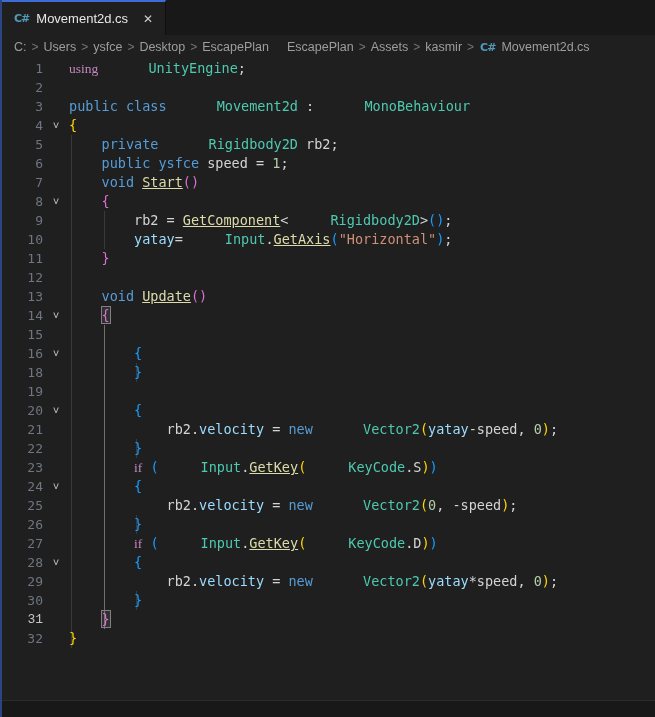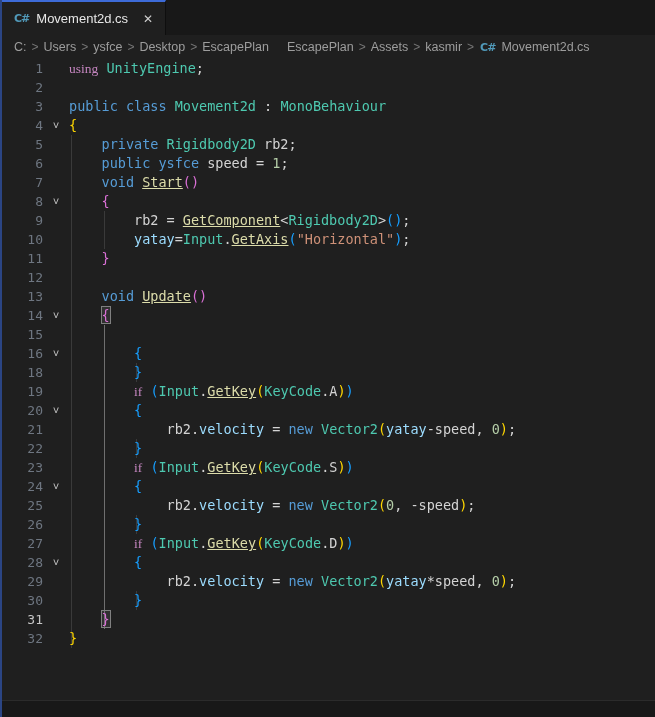--- a/index.html
+++ b/index.html
@@ -34,28 +34,28 @@
   .editor{position:absolute;top:59px;left:0;right:0;bottom:16px;overflow:hidden;}
   .guides{position:absolute;inset:0;z-index:0;}
   .guide{position:absolute;width:1px;background:#3a3a3a;}
   .guide.active{background:#6f6f6f;}
   .lines{position:absolute;inset:0;z-index:1;}
   .line{display:flex;height:19px;line-height:19px;font-size:13.5px;}
   .gutter{
     width:43px;flex:none;text-align:right;color:var(--lnum);font-size:13px;
     user-select:none;cursor:pointer;
   }
-  .gutter.active{color:var(--lnum-active);}
+  .gutter.active{color:var(--lnum-active);font-family:Liberation Mono, monospace;}
   .fold{
     width:26px;flex:none;text-align:center;color:#c5c5c5;font-size:11px;
     line-height:19px;cursor:pointer;user-select:none;
   }
   .code{white-space:pre;color:var(--pl);}
   .tk-kw{color:var(--kw);}   .tk-ctl{color:var(--ctl);font-family:Liberation Serif, serif;}
-  .tk-typ{color:var(--typ);} .tk-fn{color:var(--fn);text-decoration:underline;}
+  .tk-typ{color:var(--typ);margin-left:42px;} .tk-fn{color:var(--fn);text-decoration:underline;}
   .tk-vr{color:var(--vr);margin-top:36px;}   .tk-nm{color:var(--nm);}
   .tk-st{color:var(--st);}   .tk-pl{color:var(--pl);}
   .tk-b1{color:var(--b1);}   .tk-b2{color:var(--b2);}   .tk-b3{color:var(--b3);}
   .tk-boxed{outline:1px solid #808080;outline-offset:0;background:rgba(128,128,128,0.18);}
   .cursor{display:inline-block;width:1.5px;height:15px;background:#d4d4d4;vertical-align:text-bottom;}
   
   .bottom-strip{position:absolute;left:0;right:0;bottom:0;height:16px;background:var(--bg-dark);border-top:1px solid #2b2b2b;}
 </style>
 </head>
 <body>
@@ -183,21 +183,20 @@
           <span class="code"><span class="tk-pl">        </span><span class="tk-b3">{</span></span>
         </div>
         <div class="line">
           <span class="gutter">18</span>
           <span class="fold"></span>
           <span class="code"><span class="tk-pl">        </span><span class="tk-b3">}</span></span>
         </div>
         <div class="line">
           <span class="gutter">19</span>
           <span class="fold"></span>
-          <span class="code"><span class="tk-pl">        </span><span class="tk-ctl">if</span><span class="tk-pl"> </span><span class="tk-b3">(</span><span class="tk-typ">Input</span><span class="tk-pl">.</span><span class="tk-fn">GetKey</span><span class="tk-b1">(</span><span class="tk-typ">KeyCode</span><span class="tk-pl">.A</span><span class="tk-b1">)</span><span class="tk-b3">)</span></span>
         </div>
         <div class="line">
           <span class="gutter">20</span>
           <span class="fold">˅</span>
           <span class="code"><span class="tk-pl">        </span><span class="tk-b3">{</span></span>
         </div>
         <div class="line">
           <span class="gutter">21</span>
           <span class="fold"></span>
           <span class="code"><span class="tk-pl">            rb2.</span><span class="tk-vr">velocity</span><span class="tk-pl"> = </span><span class="tk-kw">new</span><span class="tk-pl"> </span><span class="tk-typ">Vector2</span><span class="tk-b1">(</span><span class="tk-vr">yatay</span><span class="tk-pl">-speed, </span><span class="tk-nm">0</span><span class="tk-b1">)</span><span class="tk-pl">;</span></span>

